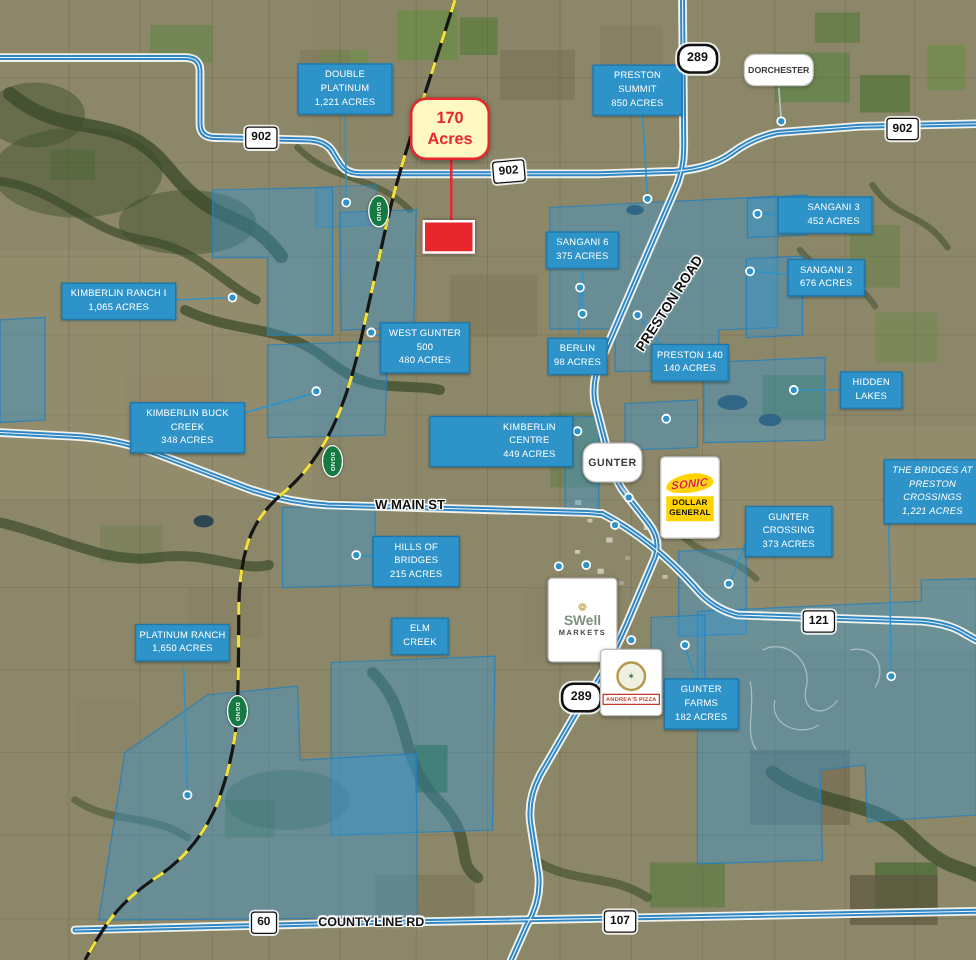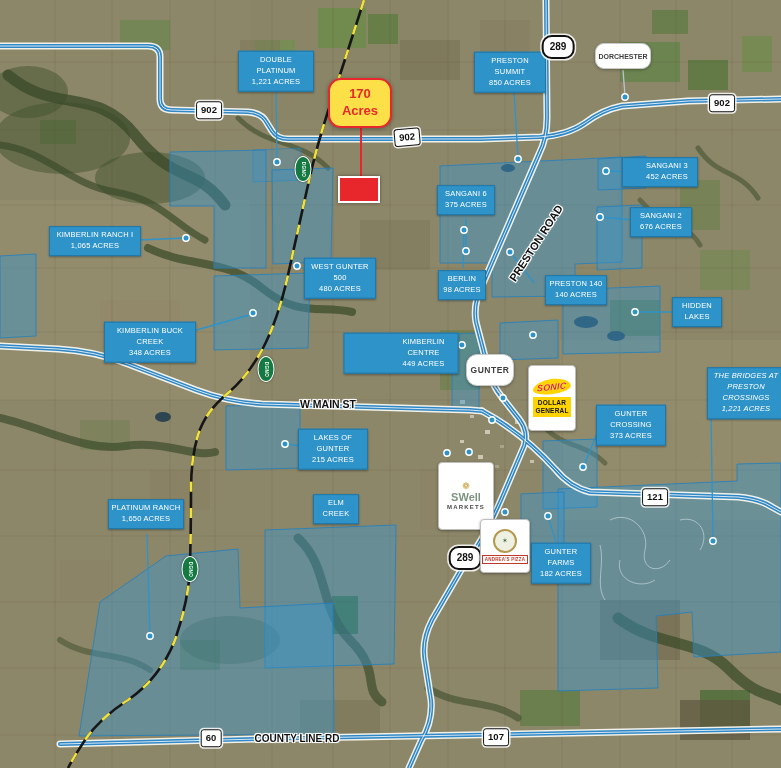--- a/index.html
+++ b/index.html
@@ -13,21 +13,21 @@
   .plabel span{display:block;}
   .shield{background:#fff;border:1.6px solid #111;border-radius:3px;color:#111;
           font-weight:bold;font-size:9.5px;line-height:1;padding:3px 4px;z-index:12;
           box-shadow:0 0 0 1.5px rgba(255,255,255,.85);}
   .shield.squircle{border-radius:10px;border-width:2px;padding:5px 6px;font-size:10px;}
   .roadlabel{color:#101010;font-weight:bold;white-space:nowrap;z-index:9;
      text-shadow:-1px -1px 0 #fff,1px -1px 0 #fff,-1px 1px 0 #fff,1px 1px 0 #fff,0 0 3px #fff;}
   .towncallout{background:#fff;border:1px solid #c9c9c9;border-radius:11px;color:#3d3d3d;
      font-weight:bold;text-align:center;z-index:12;box-shadow:0 1px 3px rgba(0,0,0,.3);
      display:flex;align-items:center;justify-content:center;}
-  .subject-callout{background:#fde047;border:2.5px solid #e8272c;border-radius:13px;color:#e8272c;
+  .subject-callout{background:#fef9c3;border:2.5px solid #e8272c;border-radius:13px;color:#e8272c;
      font-weight:bold;font-size:13px;line-height:1.3;text-align:center;z-index:13;
      display:flex;flex-direction:column;justify-content:center;box-shadow:0 1px 4px rgba(0,0,0,.35);}
   .subject-parcel{position:absolute;left:338px;top:176px;width:38px;height:23px;background:#e8272c;
      border:2px solid #fff;z-index:8;box-shadow:0 0 3px rgba(0,0,0,.45);}
   .logo-panel{background:#fff;border:1px solid #bdbdbd;border-radius:4px;z-index:12;
      display:flex;flex-direction:column;align-items:center;justify-content:center;
      box-shadow:0 1px 3px rgba(0,0,0,.35);}
   .sonic-swoosh{position:relative;width:38px;height:15px;background:#ffd400;border-radius:50% 50% 50% 50%/60% 60% 40% 40%;
      transform:rotate(-6deg) skewX(-12deg);display:flex;align-items:center;justify-content:center;}
   .sonic-text{font-style:italic;font-weight:900;font-size:9px;color:#e02525;letter-spacing:.2px;
@@ -269,21 +269,21 @@
       <span>1,065 ACRES</span>
     </div>
   <div class="overlay plabel" style="left:340px;top:278px;width:66px;">
     <span>WEST GUNTER 500</span>
       <span>480 ACRES</span>
     </div>
   <div class="overlay plabel" style="left:462px;top:285px;width:42px;">
     <span>BERLIN</span>
       <span>98 ACRES</span>
     </div>
-  <div class="overlay plabel" style="left:576px;top:290px;width:56px;">
+  <div class="overlay plabel" style="left:552px;top:290px;width:56px;">
     <span>PRESTON 140</span>
       <span>140 ACRES</span>
     </div>
   <div class="overlay plabel" style="left:697px;top:312px;width:44px;">
     <span>HIDDEN LAKES</span>
       <span></span>
     </div>
   <div class="overlay plabel" style="left:150px;top:342px;width:86px;">
     <span>KIMBERLIN BUCK CREEK</span>
       <span>348 ACRES</span>
@@ -294,21 +294,21 @@
     </div>
   <div class="overlay plabel" style="left:746px;top:393px;width:72px;font-style:italic;">
     <span>THE BRIDGES AT PRESTON CROSSINGS</span>
       <span>1,221 ACRES</span>
     </div>
   <div class="overlay plabel" style="left:631px;top:425px;width:64px;">
     <span>GUNTER CROSSING</span>
       <span>373 ACRES</span>
     </div>
   <div class="overlay plabel" style="left:333px;top:449px;width:64px;">
-    <span>LAKES OF GUNTER</span>
+    <span>HILLS OF BRIDGES</span>
       <span>215 ACRES</span>
     </div>
   <div class="overlay plabel" style="left:336px;top:509px;width:40px;">
     <span>ELM CREEK</span>
       <span></span>
     </div>
   <div class="overlay plabel" style="left:146px;top:514px;width:70px;">
     <span>PLATINUM RANCH</span>
       <span>1,650 ACRES</span>
     </div>

